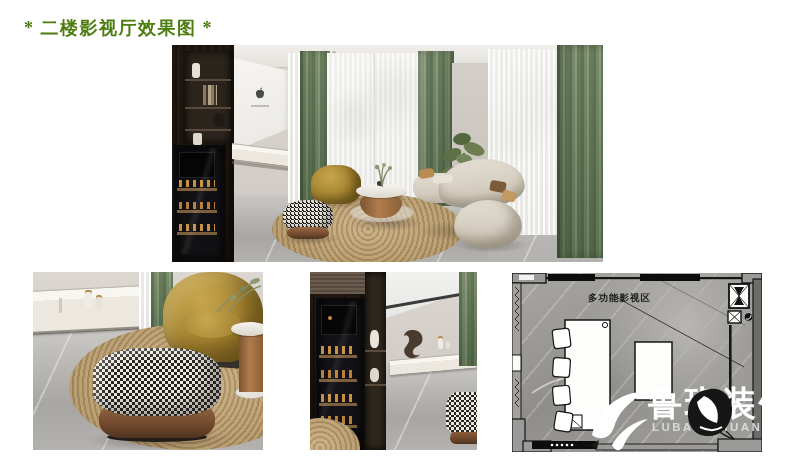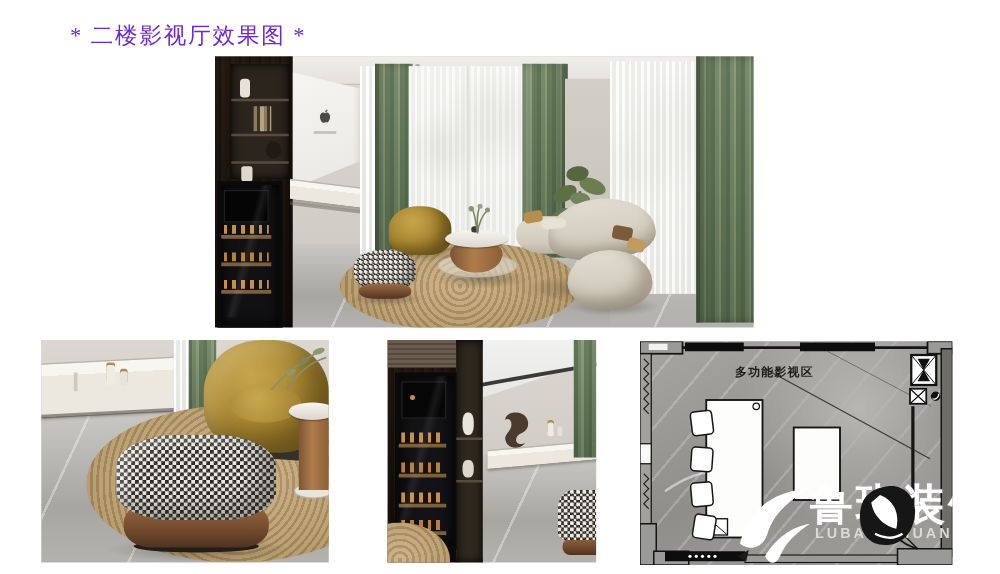--- a/index.html
+++ b/index.html
@@ -1,21 +1,21 @@
 <!DOCTYPE html>
 <html><head>
 <meta charset="utf-8">
 <style>
   html,body{margin:0;padding:0;background:#ffffff;}
   .canvas{position:relative;width:800px;height:459px;background:#fff;overflow:hidden;
           font-family:"Liberation Serif",serif;}
   .abs{position:absolute;}
   
-  .page-title{left:24px;top:16px;font-size:18px;font-weight:400;color:#6d28d9;
-              letter-spacing:1.5px;white-space:nowrap;margin-left:32px;}
+  .page-title{left:24px;top:16px;font-size:18px;font-weight:700;color:#4d7c0f;
+              letter-spacing:1.5px;white-space:nowrap;}
   
   .fig{position:absolute;overflow:hidden;background:#d8d4cd;}
   .fig-main{left:172px;top:45px;width:431px;height:217px;}
   .fig-a{left:33px;top:272px;width:230px;height:178px;}
   .fig-b{left:310px;top:272px;width:167px;height:178px;}
   .fig-plan{left:512px;top:273px;width:250px;height:179px;background:
       radial-gradient(circle at 70% 30%, #b8b6b2 0%, rgba(184,182,178,0) 45%),
       repeating-linear-gradient(130deg, rgba(255,255,255,.20) 0 2px, rgba(255,255,255,0) 2px 26px),
       linear-gradient(160deg,#a8a6a2,#908e8a 55%,#a19f9b);}
   

